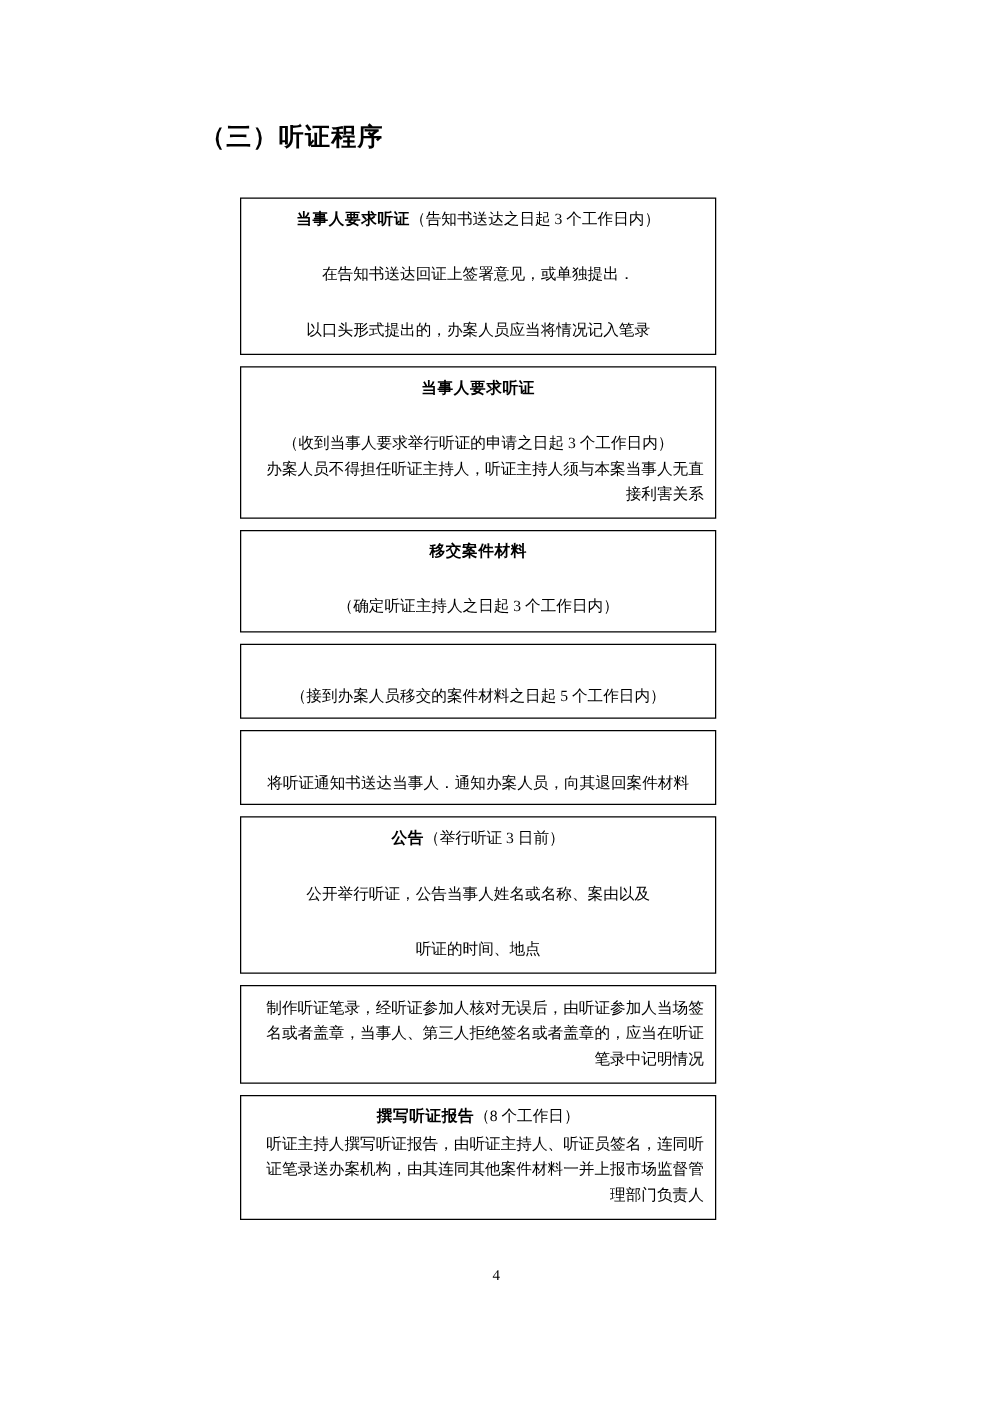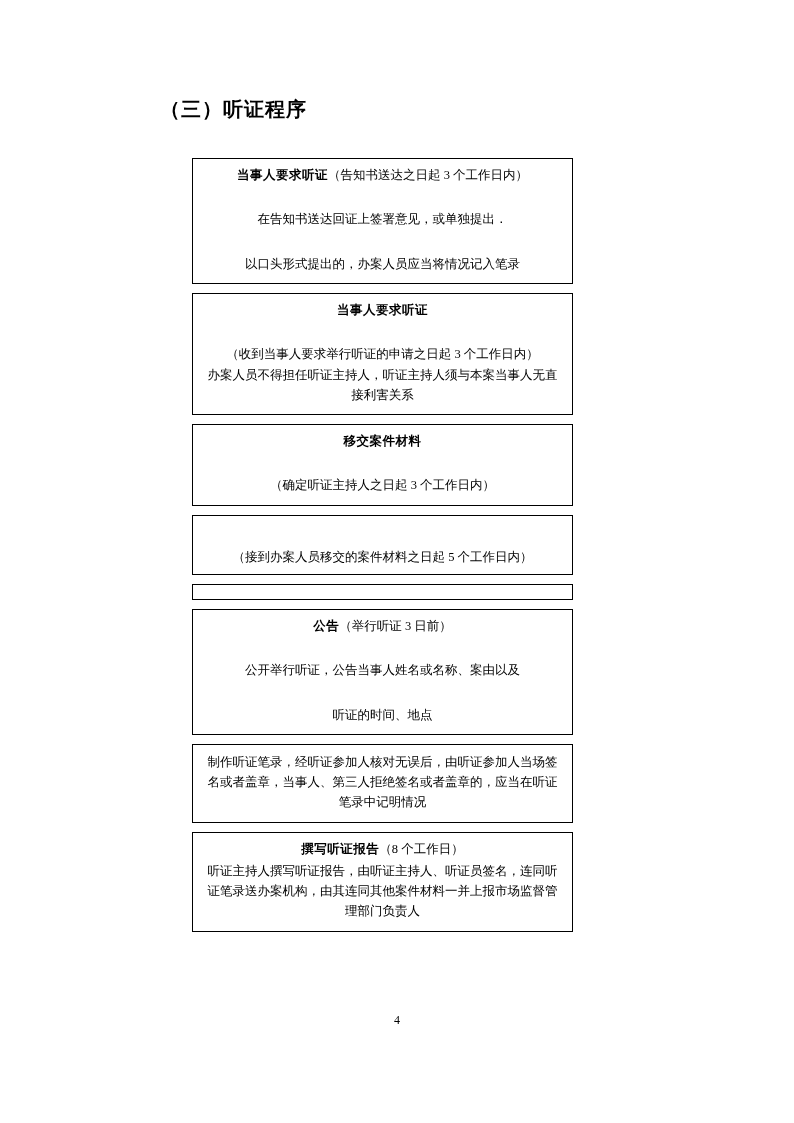--- a/index.html
+++ b/index.html
@@ -53,21 +53,21 @@
   .node-head .hl {
     font-weight: bold;
     letter-spacing: 0.5px;
   }
   .node-head .sub {
     font-weight: normal;
   }
   .node-line {
     font-size: 12.5px;
     line-height: 1.62;
-    text-align: center;
+    text-align: right;
   }
   .node-line.center {
     text-align: center;
     margin-top: 24px;
   }
   .node.compact {
     padding-bottom: 7px;
   }
   .page-number {
     position: absolute;
@@ -109,20 +109,21 @@
         <span class="hl">移交案件材料</span><span class="sub"></span>
       </div>
       <div class="node-line center">（确定听证主持人之日起 3 个工作日内）</div>
     </div>
 
     <div class="node compact">
       <div class="node-line center">（接到办案人员移交的案件材料之日起 5 个工作日内）</div>
     </div>
 
     <div class="node compact">
+      <div class="node-line center">将听证通知书送达当事人．通知办案人员，向其退回案件材料</div>
     </div>
 
     <div class="node">
       <div class="node-head">
         <span class="hl">公告</span><span class="sub">（举行听证 3 日前）</span>
       </div>
       <div class="node-line center">公开举行听证，公告当事人姓名或名称、案由以及</div>
       <div class="node-line center">听证的时间、地点</div>
     </div>
 

